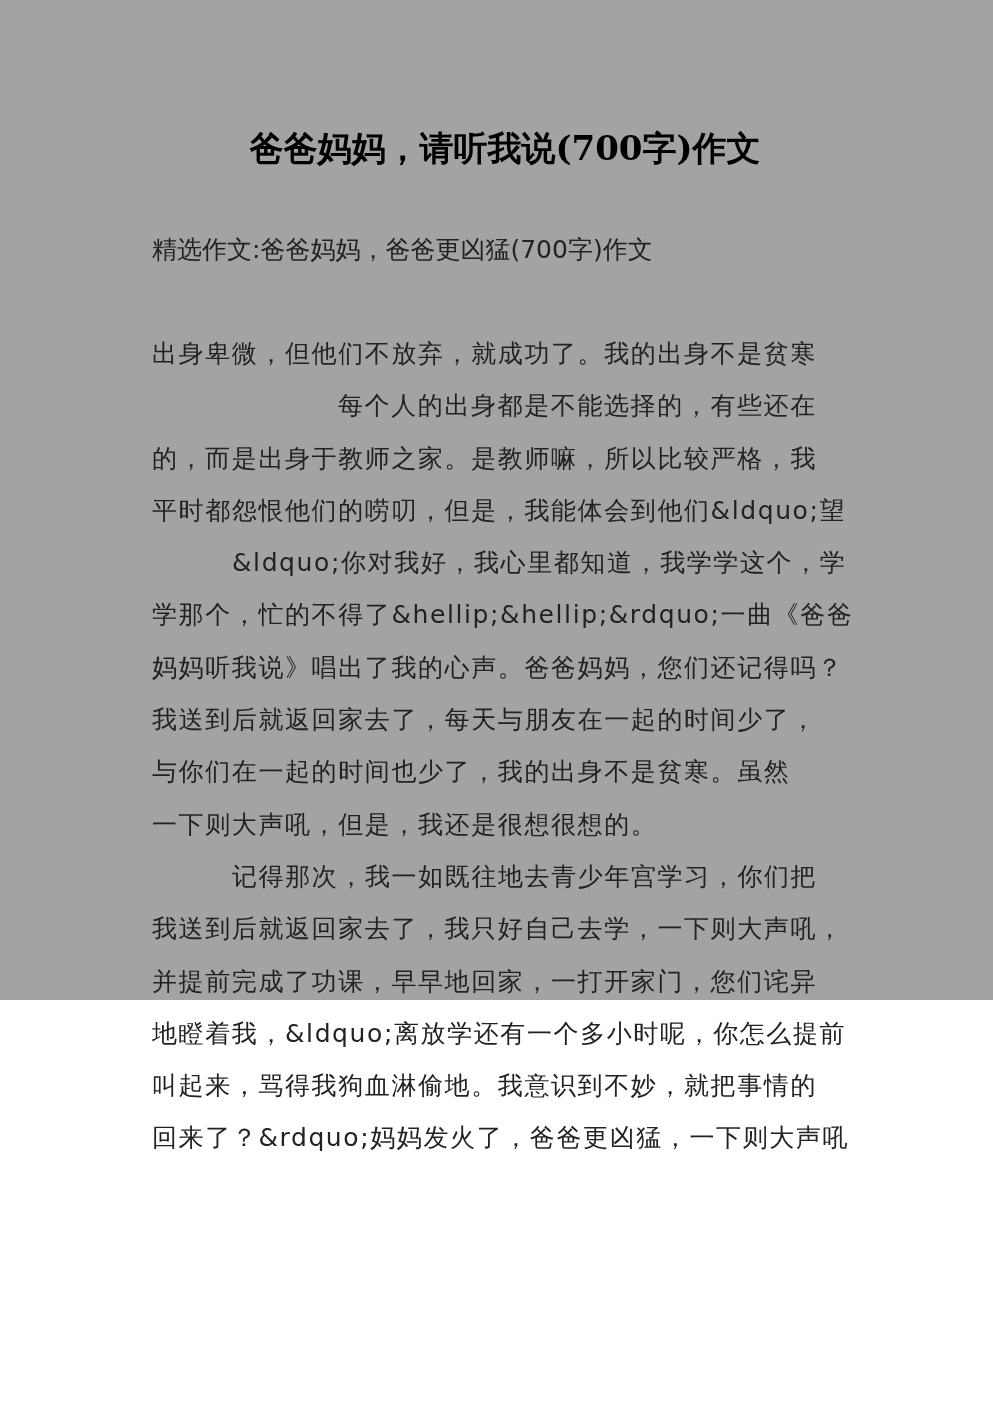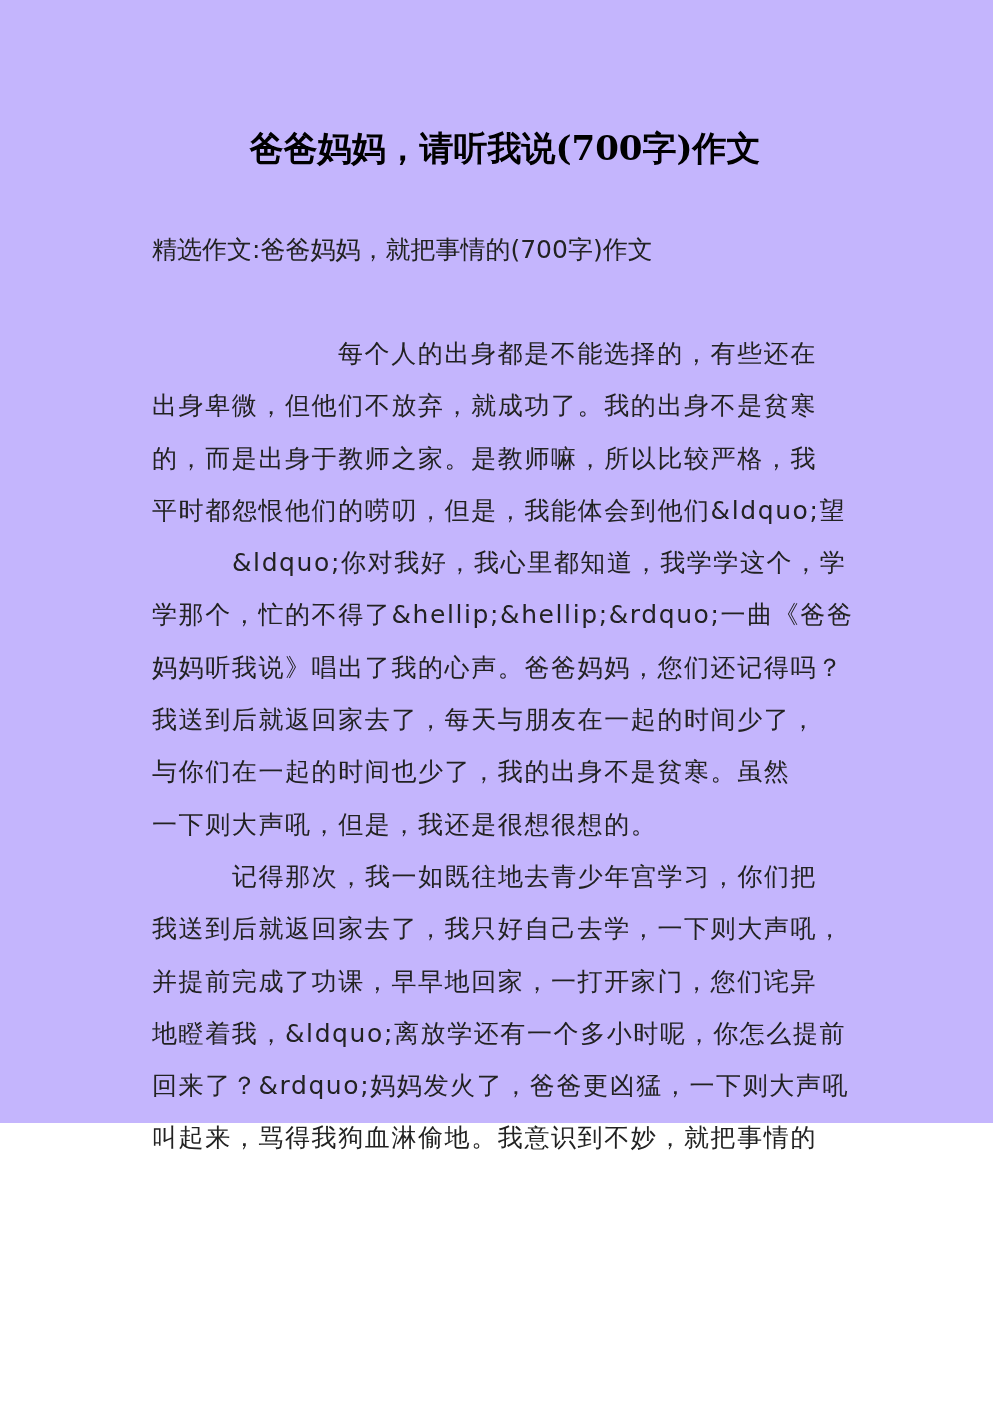--- a/index.html
+++ b/index.html
@@ -12,22 +12,22 @@
       height: 1404px;
       position: relative;
       overflow: hidden;
       color: #111111;
     }
     .page {
       position: absolute;
       left: 0;
       top: 0;
       width: 993px;
-      height: 1123px;
-      background: #c4b5fd;
+      height: 1000px;
+      background: #a3a3a3;
     }
     .doc-title {
       position: absolute;
       left: 0;
       top: 124px;
       width: 1010px;
       text-align: center;
       font-family: "DejaVu Serif", "Liberation Serif", serif;
       font-size: 34px;
       font-weight: bold;
@@ -62,33 +62,33 @@
       letter-spacing: 1.6px;
     }
     .indent-wide { padding-left: 186px; }
     .indent { padding-left: 80px; }
   </style>
 </head>
 <body>
 
 <div class="page">
   <div class="doc-title">爸爸妈妈，请听我说(700字)作文</div>
-  <div class="subtitle">精选作文:爸爸妈妈，就把事情的(700字)作文</div>
+  <div class="subtitle">精选作文:爸爸妈妈，爸爸更凶猛(700字)作文</div>
 
   <div class="body-text">
+    <span class="line">出身卑微，但他们不放弃，就成功了。我的出身不是贫寒</span>
     <span class="line indent-wide">每个人的出身都是不能选择的，有些还在</span>
-    <span class="line">出身卑微，但他们不放弃，就成功了。我的出身不是贫寒</span>
     <span class="line">的，而是出身于教师之家。是教师嘛，所以比较严格，我</span>
     <span class="line">平时都怨恨他们的唠叨，但是，我能体会到他们&amp;ldquo;望</span>
     <span class="line indent">&amp;ldquo;你对我好，我心里都知道，我学学这个，学</span>
     <span class="line">学那个，忙的不得了&amp;hellip;&amp;hellip;&amp;rdquo;一曲《爸爸</span>
     <span class="line">妈妈听我说》唱出了我的心声。爸爸妈妈，您们还记得吗？</span>
     <span class="line">我送到后就返回家去了，每天与朋友在一起的时间少了，</span>
     <span class="line">与你们在一起的时间也少了，我的出身不是贫寒。虽然</span>
     <span class="line">一下则大声吼，但是，我还是很想很想的。</span>
     <span class="line indent">记得那次，我一如既往地去青少年宫学习，你们把</span>
     <span class="line">我送到后就返回家去了，我只好自己去学，一下则大声吼，</span>
     <span class="line">并提前完成了功课，早早地回家，一打开家门，您们诧异</span>
     <span class="line">地瞪着我，&amp;ldquo;离放学还有一个多小时呢，你怎么提前</span>
+    <span class="line">叫起来，骂得我狗血淋偷地。我意识到不妙，就把事情的</span>
     <span class="line">回来了？&amp;rdquo;妈妈发火了，爸爸更凶猛，一下则大声吼</span>
-    <span class="line">叫起来，骂得我狗血淋偷地。我意识到不妙，就把事情的</span>
   </div>
 </div>
 
 </body></html>

